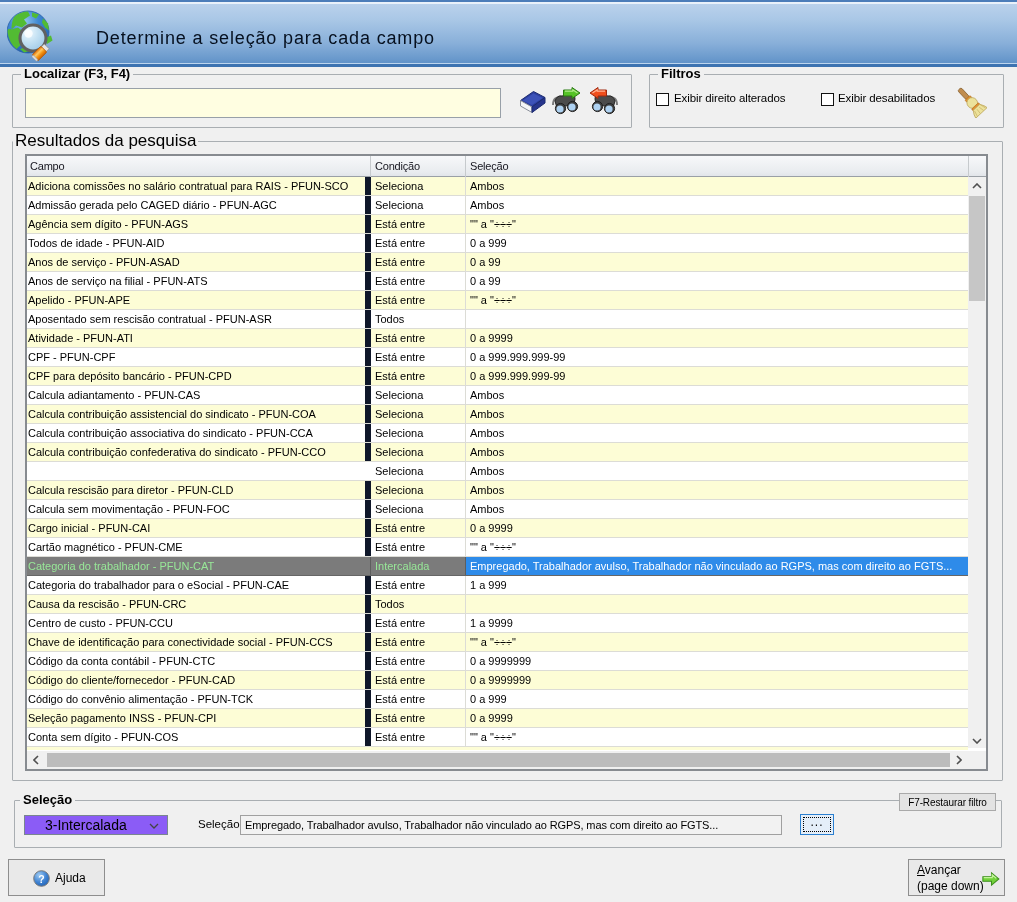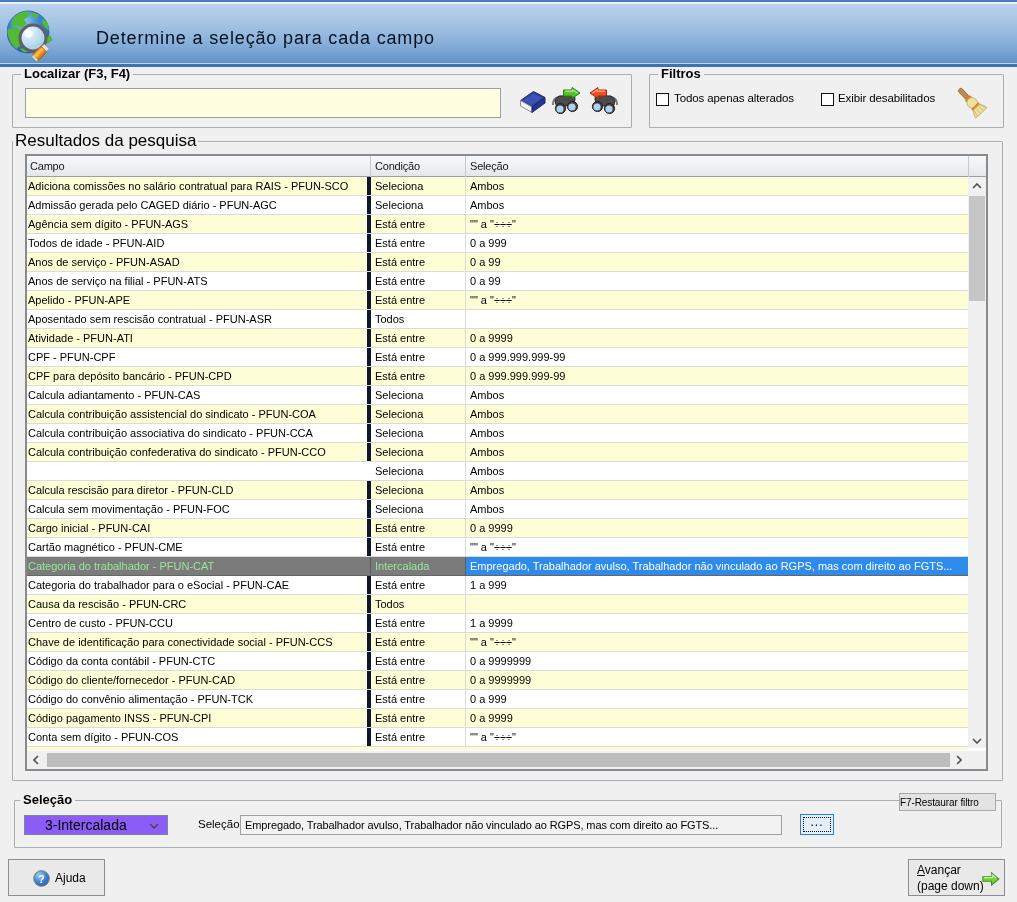--- a/index.html
+++ b/index.html
@@ -17,36 +17,36 @@
 .cb{position:absolute;width:13px;height:13px;background:#fff;border:1px solid #111}
 .cblab{position:absolute;font-size:11.5px;color:#000;white-space:nowrap;letter-spacing:-0.1px}
 #grid{left:25px;top:154px;width:963px;height:617px;background:#fff;border:2px solid #878b90}
 #ghead{position:absolute;left:0;top:0;width:959px;height:21px;background:linear-gradient(#f7f8fa,#e9ecef 80%,#e2e5e9);border-bottom:1px solid #9aa0a6}
 #ghead .hc{position:absolute;top:0;height:21px;line-height:20px;font-size:11px;letter-spacing:-0.2px;color:#16161f;border-right:1px solid #c6cacd}
 #gbody{position:absolute;left:0;top:21px;width:941px}
 .tr{position:relative;height:19px;line-height:18px;font-size:11px;color:#000;border-bottom:1px solid #dcdcd6;white-space:nowrap}
 .tr.odd{background:#fdfdd6}
 .tr.even{background:#fff}
 .tr>div{position:absolute;top:0;height:18px;overflow:hidden}
-.c1{left:0;width:344px;border-right:4px solid #0f172a;padding-left:1px}
+.c1{left:0;width:344px;border-right:6px solid #0f172a;padding-left:1px}
 .c2{left:344px;width:95px;border-right:1px solid #dcdcd6;padding-left:4px}
 .c3{left:439px;width:502px;padding-left:4px}
 .tr.sel{border-bottom:1px solid #666}
 .tr.sel .c1,.tr.sel .c2{background:#7b7b7b;color:#98e898;border-right:1px solid #5e5e5e}
 .tr.sel .c3{background:#2e8be9;color:#fff}
 #vsb{position:absolute;right:0;top:21px;width:18px;height:571px;background:#f0f0f0}
 #vsb .thumb{position:absolute;left:1px;top:19px;width:16px;height:105px;background:#c6c6c6}
 #hsb{position:absolute;left:0;bottom:0;width:941px;height:18px;background:#f0f0f0}
 #hsb .thumb{position:absolute;left:20px;top:2px;width:903px;height:14px;background:#bcbcbc}
 #combo{left:24px;top:815px;width:144px;height:20px;background:#8b5cf6;border:1px solid #7a868f;font-size:14px;line-height:18px;padding-left:20px;color:#000}
 #sellab{left:198px;top:818px;font-size:11.5px;color:#000}
 #selinput{left:240px;top:815px;width:542px;height:20px;background:#f2f2f2;border:1px solid #a0a0a0;font-size:11px;letter-spacing:-0.1px;line-height:18px;padding-left:4px;color:#000;white-space:nowrap;overflow:hidden}
 #dots{left:800px;top:814px;width:34px;height:21px;background:#e4eef9;border:1px solid #2a7fd0;font-size:12px;text-align:center;line-height:15px;color:#000;letter-spacing:1px}
 #dots .inner{position:absolute;left:2px;top:2px;right:2px;bottom:2px;border:1px dotted #000}
-#f7btn{left:899px;top:793px;width:97px;height:18px;background:#e3e3e3;border:1px solid #a9a9a9;font-size:10px;letter-spacing:-0.1px;text-align:left;line-height:17px;color:#000}
+#f7btn{left:899px;top:793px;width:97px;height:18px;background:#e3e3e3;border:1px solid #a9a9a9;font-size:10px;letter-spacing:-0.1px;text-align:center;line-height:17px;color:#000}
 .btn{position:absolute;background:#e9e9e9;border:1px solid #8e8e8e;font-size:12px;color:#000}
 #ajuda{left:8px;top:859px;width:97px;height:37px}
 #avancar{left:908px;top:859px;width:97px;height:37px}
 </style></head>
 <body>
 <div id="hdr" class="abs">
     <div class="topline"></div>
     <div class="tophi"></div>
     <div class="botline1"></div>
     <div class="botline2"></div>
@@ -115,21 +115,21 @@
   <circle cx="9.5" cy="20.5" r="5.1" fill="#3f3f3f" stroke="#222" stroke-width="1"></circle>
   <circle cx="9" cy="21" r="3.6" fill="#aed2f2"></circle>
   <path d="M2 7 L10 1.5 L10 4 L18.5 4 L18.5 10 L10 10 L10 12.5 Z" fill="#f04e1c" stroke="#a02a10" stroke-width="1"></path>
   <path d="M17 5.2 L9.2 5.2 L9.2 3.8 L4.5 7" fill="none" stroke="#ffb494" stroke-width="1.2"></path>
 </svg>
 
 <div class="gbox" style="left:649px;top:74px;width:355px;height:54px">
     <div class="glabel">Filtros</div>
   </div>
 <div class="cb abs" style="left:656px;top:93px"></div>
-<div class="cblab abs" style="left:674px;top:92px">Todos apenas alterados</div>
+<div class="cblab abs" style="left:674px;top:92px">Exibir direito alterados</div>
 <div class="cb abs" style="left:821px;top:93px"></div>
 <div class="cblab abs" style="left:838px;top:92px">Exibir desabilitados</div>
 <svg class="abs" style="left:953px;top:84px" width="34" height="34" viewBox="0 0 34 34">
   <g transform="rotate(-43 17 17)">
     <rect x="15" y="1" width="4.6" height="13" rx="1.8" fill="#c08c4e" stroke="#8a6332" stroke-width="0.8"></rect>
     <rect x="13.8" y="13" width="7" height="3" rx="1" fill="#e09030" stroke="#b06a18" stroke-width="0.6"></rect>
     <ellipse cx="17.3" cy="20" rx="5.2" ry="5.5" fill="#ece29b" stroke="#bfa85f" stroke-width="0.8"></ellipse>
     <rect x="12.5" y="24" width="9.6" height="2.4" rx="1" fill="#e09030" stroke="#b06a18" stroke-width="0.6"></rect>
     <path d="M13 26 Q10 30 9.5 33.5 L25 33.5 Q24.5 30 21.8 26 Z" fill="#ece29b" stroke="#bfa85f" stroke-width="0.8"></path>
     <path d="M13.5 27.5 L12 33 M16.5 27.8 L16 33.3 M19.5 27.8 L20.5 33.3 M22 26.5 L23.5 32.5" stroke="#c8b268" stroke-width="0.7" fill="none"></path>
@@ -279,21 +279,21 @@
         <div class="c1">Código do cliente/fornecedor - PFUN-CAD</div>
         <div class="c2">Está entre</div>
         <div class="c3">0 a 9999999</div>
       </div>
 <div class="tr even">
         <div class="c1">Código do convênio alimentação - PFUN-TCK</div>
         <div class="c2">Está entre</div>
         <div class="c3">0 a 999</div>
       </div>
 <div class="tr odd">
-        <div class="c1">Código pagamento INSS - PFUN-CPI</div>
+        <div class="c1">Seleção pagamento INSS - PFUN-CPI</div>
         <div class="c2">Está entre</div>
         <div class="c3">0 a 9999</div>
       </div>
 <div class="tr even">
         <div class="c1">Conta sem dígito - PFUN-COS</div>
         <div class="c2">Está entre</div>
         <div class="c3">"" a "÷÷÷"</div>
       </div>
   <div style="height:3px;background:#fdfdd6"></div>
     </div>

